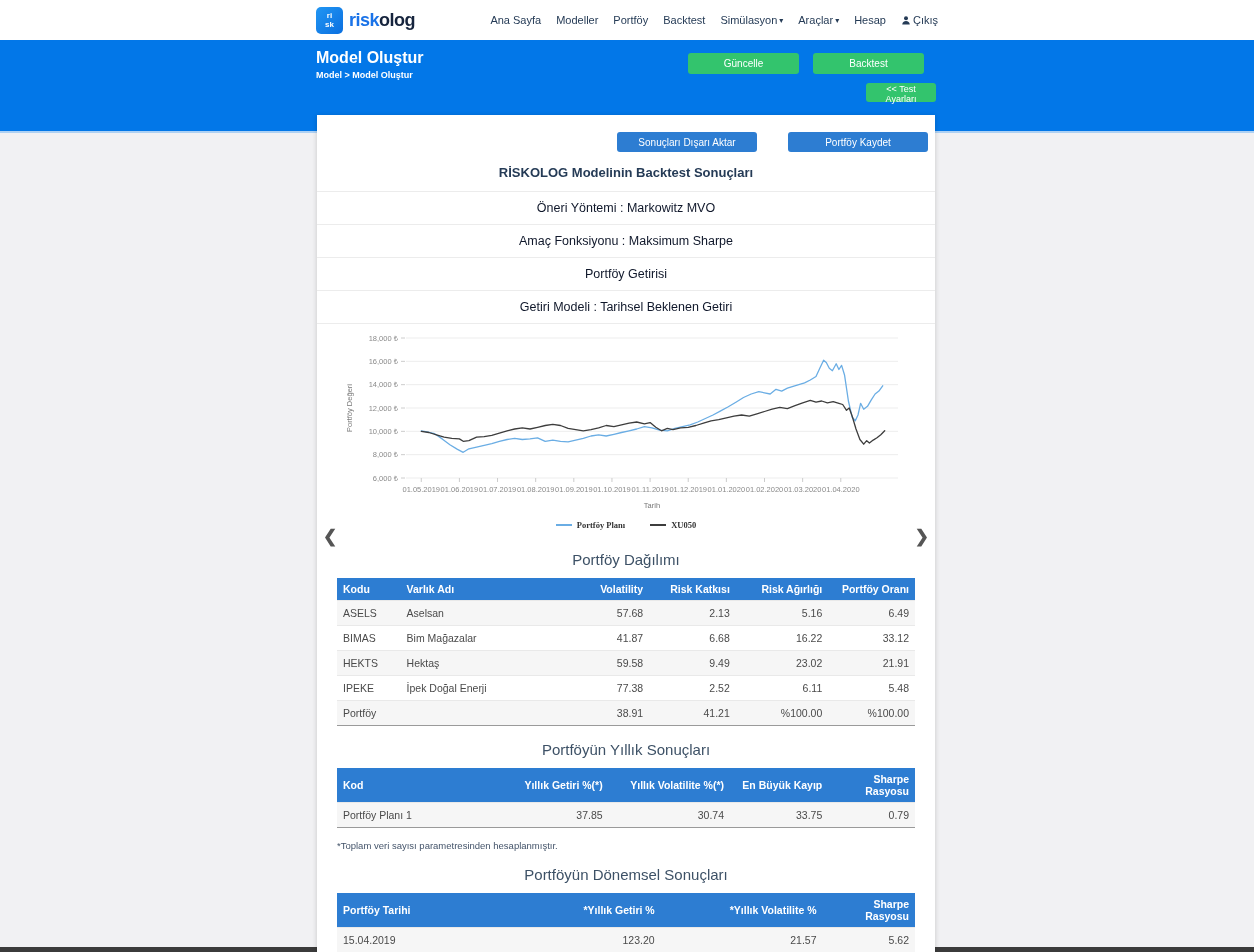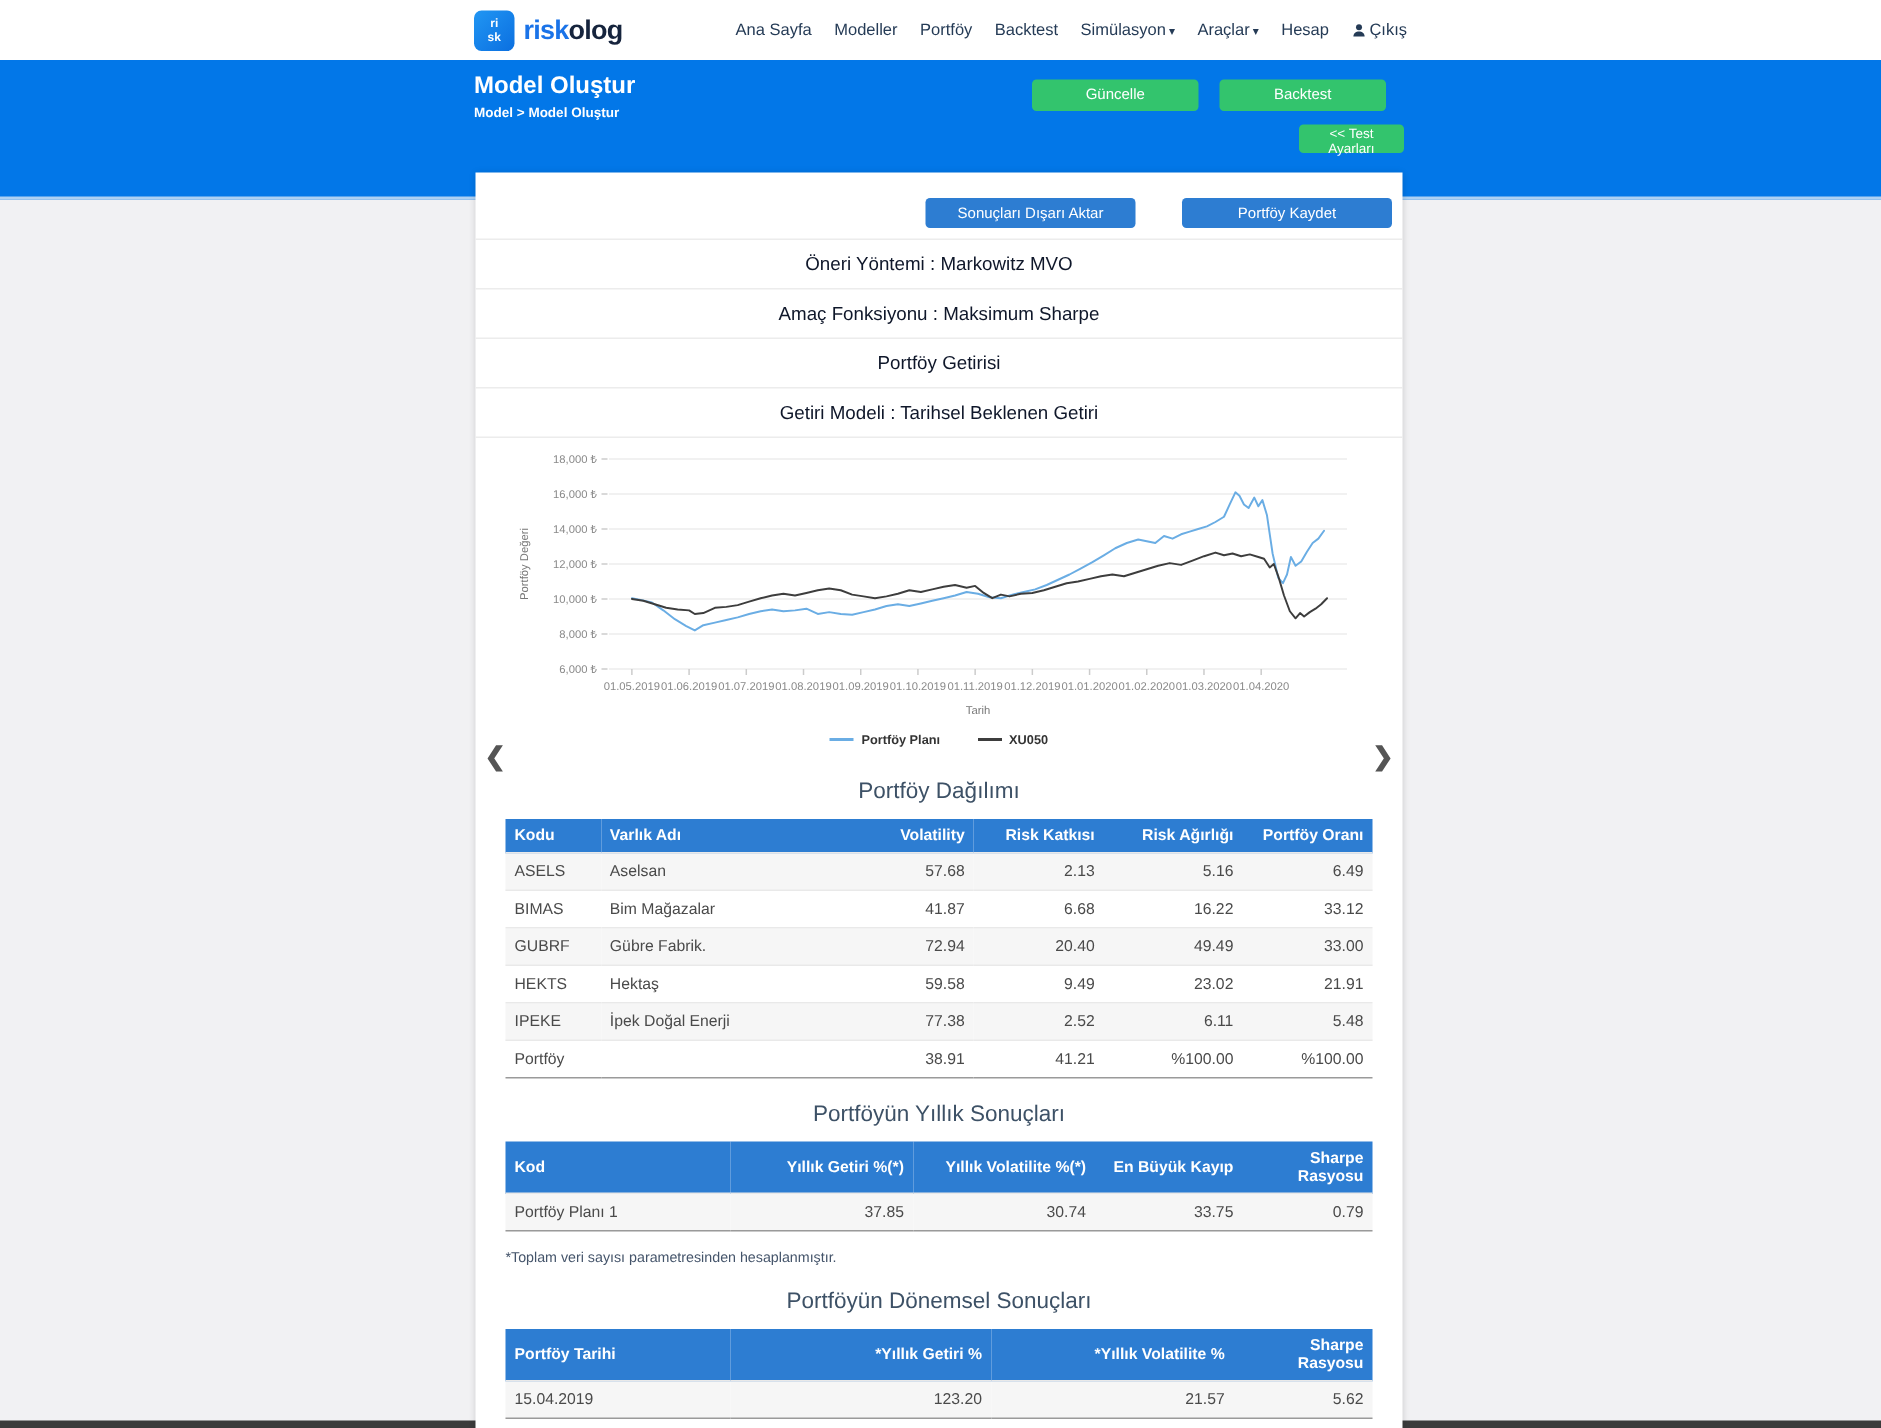--- a/index.html
+++ b/index.html
@@ -41,21 +41,21 @@
   .btn-blue{background:var(--btn-blue);color:#fff;border:none;border-radius:3px;width:140px;height:20px;
     font-size:10px;font-family:inherit;cursor:pointer;}
   .card-title{text-align:center;font-weight:bold;font-size:13px;color:#253b56;padding:6px 0 11px;}
   .info-row{border-top:1px solid #ececec;text-align:center;padding:9px 0;font-size:12.5px;color:#0f172a;}
 
   .chart-wrap{border-top:1px solid #ececec;position:relative;padding:6px 0 0;}
   .chart-arrow{position:absolute;top:204px;font-size:17px;font-weight:bold;color:#555;cursor:pointer;line-height:1;}
   .chart-arrow.prev{left:6px;}
   .chart-arrow.next{right:6px;}
   svg.chart{display:block;margin:0 auto;}
-  .legend{display:flex;justify-content:center;gap:25px;margin:2px 0 6px;}
+  .legend{display:flex;justify-content:center;gap:25px;margin:2px 0 6px;font-family:Liberation Serif, serif;}
   .legend-item{display:flex;align-items:center;gap:5px;font-size:8.5px;font-weight:bold;color:#333;}
   .legend-swatch{width:16px;height:0;border-top:2px solid #000;}
 
   .section-title{text-align:center;font-size:15px;color:#3d5166;padding:15px 0 10px;}
   table.data{width:578px;margin:0 auto;border-collapse:collapse;font-size:10.5px;table-layout:fixed;}
   table.data th{background:var(--th-blue);color:#fff;font-weight:bold;padding:5px 6px;font-size:10.5px;}
   table.data td{padding:6px 6px;color:#4a4a4a;border-top:1px solid #e9e9e9;}
   table.data tbody tr:nth-child(odd){background:#f6f6f6;}
   table.data tbody tr:last-child{border-bottom:1px solid #9a9a9a;}
   .al{text-align:left;} .ar{text-align:right;}
@@ -121,20 +121,21 @@
     </div>
     <button class="btn-green small">&lt;&lt; Test Ayarları</button>
   </div>
 </div>
 
 <div class="card">
   <div class="card-top-buttons">
     <button class="btn-blue">Sonuçları Dışarı Aktar</button>
     <button class="btn-blue">Portföy Kaydet</button>
   </div>
+  <div class="card-title">RİSKOLOG Modelinin Backtest Sonuçları</div>
   <div class="info-row">Öneri Yöntemi : Markowitz MVO</div>
   <div class="info-row">Amaç Fonksiyonu : Maksimum Sharpe</div>
   <div class="info-row">Portföy Getirisi</div>
   <div class="info-row">Getiri Modeli : Tarihsel Beklenen Getiri</div>
 
   <div class="chart-wrap">
     <span class="chart-arrow prev">❮</span>
     <span class="chart-arrow next">❯</span>
     <svg class="chart" id="chart-svg" width="572" height="188" viewBox="0 0 572 188">
         <line x1="66" x2="558" y1="8" y2="8" stroke="#ededed" stroke-width="1"></line>
@@ -222,28 +223,20 @@
         </tr>
         <tr>
           <td class="al">BIMAS</td>
           <td class="al">Bim Mağazalar</td>
           <td class="ar">41.87</td>
           <td class="ar">6.68</td>
           <td class="ar">16.22</td>
           <td class="ar">33.12</td>
         </tr>
         <tr>
-          <td class="al">GUBRF</td>
-          <td class="al">Gübre Fabrik.</td>
-          <td class="ar">72.94</td>
-          <td class="ar">20.40</td>
-          <td class="ar">49.49</td>
-          <td class="ar">33.00</td>
-        </tr>
-        <tr>
           <td class="al">HEKTS</td>
           <td class="al">Hektaş</td>
           <td class="ar">59.58</td>
           <td class="ar">9.49</td>
           <td class="ar">23.02</td>
           <td class="ar">21.91</td>
         </tr>
         <tr>
           <td class="al">IPEKE</td>
           <td class="al">İpek Doğal Enerji</td>

